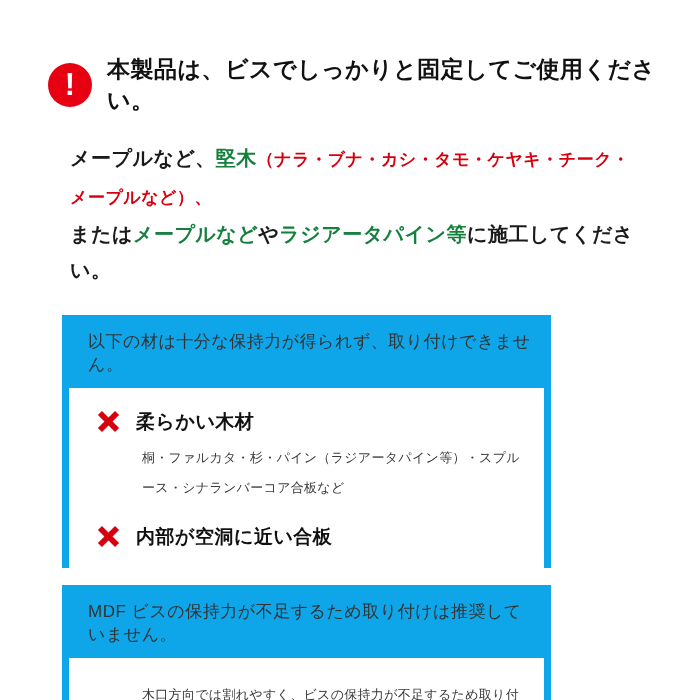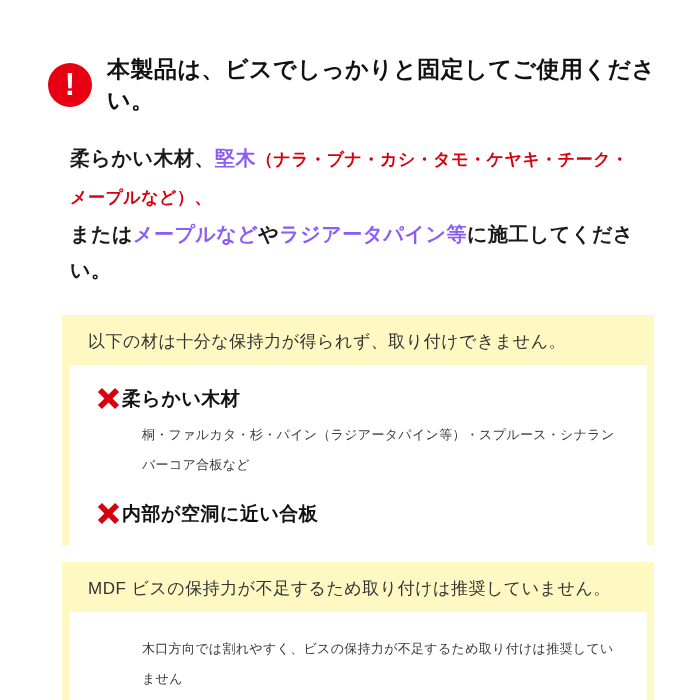--- a/index.html
+++ b/index.html
@@ -45,45 +45,46 @@
 
   
   .intro {
     margin: 24px 60px 0 70px;
     font-size: 20px;
     font-weight: bold;
     line-height: 36px;
     letter-spacing: 0.5px;
     color: #1a1a1a;
   }
-  .red-text { color: #8b5cf6; }
+  .red-text { color: #15803d; }
   .small-red { color: #d7000f; font-size: 17px; }
 
   
   .warn-box {
-    width: 592px;
+    width: 489px;
     margin: 27px 0 0 62px;
-    background: #fef9c3;
+    background: #0ea5e9;
   }
   .warn-box.second { margin-top: 17px; }
   .box-header {
     padding: 15px 20px 12px 26px;
     font-size: 17px;
     font-weight: normal;
     color: #333333;
     letter-spacing: 0.5px;
   }
   .box-body {
     background: #ffffff;
     margin: 0 7px 7px 7px;
     padding: 14px 0 18px 0;
   }
   .item-row {
     display: flex;
     align-items: center;
+    gap: 14px;
     padding-left: 26px;
     margin-top: 6px;
   }
   .item-row.spaced { margin-top: 20px; }
   .item-title {
     font-size: 19px;
     font-weight: bold;
     color: #111111;
     letter-spacing: 0.5px;
   }
@@ -101,21 +102,21 @@
 </head>
 <body>
 
 <div>
 
   <div class="title-row">
     <span class="excl-icon">!</span>
     <span class="main-title">本製品は、ビスでしっかりと固定してご使用ください。</span>
   </div>
 
-  <p class="intro"><span>柔らかい木材、</span><span class="red-text">堅木</span><span class="small-red">（ナラ・ブナ・カシ・タモ・ケヤキ・チーク・メープルなど）、</span><br><span>または</span><span class="red-text">メープルなど</span><span>や</span><span class="red-text">ラジアータパイン等</span><span>に施工してください。</span></p>
+  <p class="intro"><span>メープルなど、</span><span class="red-text">堅木</span><span class="small-red">（ナラ・ブナ・カシ・タモ・ケヤキ・チーク・メープルなど）、</span><br><span>または</span><span class="red-text">メープルなど</span><span>や</span><span class="red-text">ラジアータパイン等</span><span>に施工してください。</span></p>
 
   <section class="warn-box">
     <div class="box-header">以下の材は十分な保持力が得られず、取り付けできません。</div>
     <div class="box-body">
 
       <div class="item-row">
         <span class="cross-icon">
           <svg viewBox="0 0 24 24" xmlns="http://www.w3.org/2000/svg">
             <path d="M2.6 6.2 L6.2 2.6 L12 8.4 L17.8 2.6 L21.4 6.2 L15.6 12 L21.4 17.8 L17.8 21.4 L12 15.6 L6.2 21.4 L2.6 17.8 L8.4 12 Z" fill="#d7000f"></path>
           </svg>

